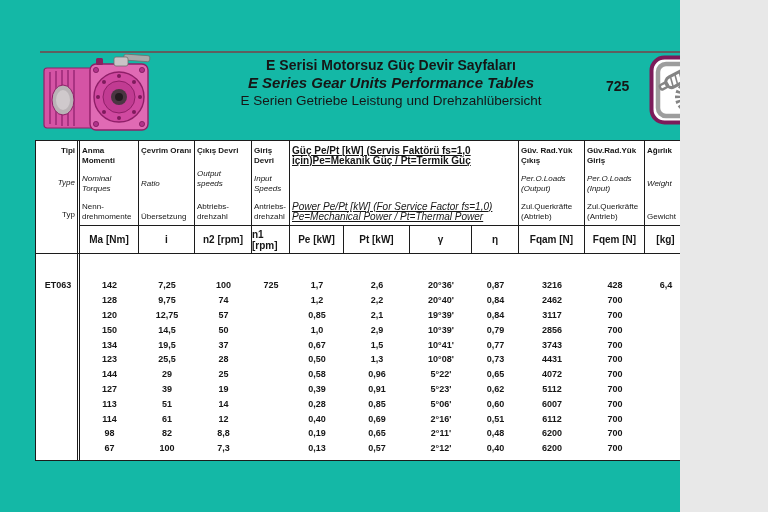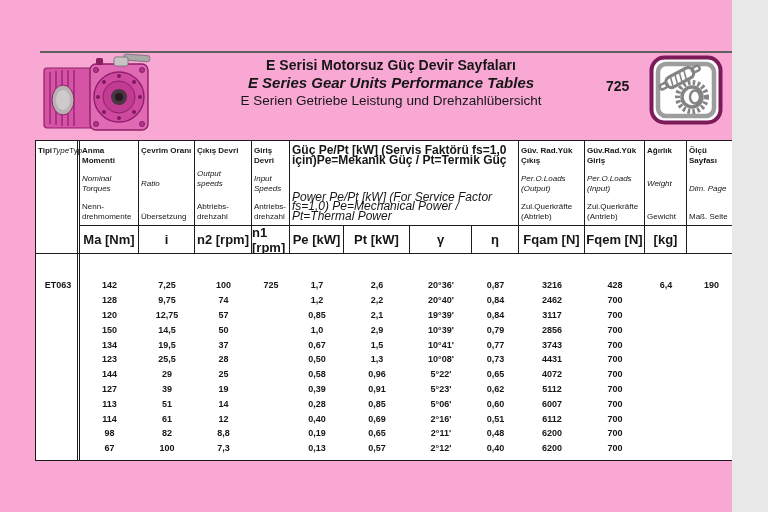--- a/index.html
+++ b/index.html
@@ -1,17 +1,17 @@
 <!DOCTYPE html>
 <html><head>
 <meta charset="utf-8">
 <style>
   html,body { margin:0; padding:0; background:#e8e8e8; }
   .page {
-    position:relative; width:732px; height:512px; background:#f9a8d4;
+    position:relative; width:680px; height:512px; background:#14b8a6;
     font-family:"Liberation Sans", sans-serif; color:#161616; overflow:hidden;
   }
   
   .top-rule { position:absolute; left:40px; top:51px; width:697px; height:2px; background:#5f5f5f; }
   .gearbox { position:absolute; left:36px; top:50px; width:120px; height:88px; }
   .titles { position:absolute; left:196px; top:56px; width:390px; text-align:center; }
   .t1 { font-weight:700; font-size:14px; line-height:18px; }
   .t2 { font-style:italic; font-weight:700; font-size:15px; line-height:18px; }
   .t3 { font-size:13.5px; line-height:18px; }
   .pagenum { position:absolute; left:606px; top:78px; font-weight:700; font-size:14px; }
@@ -23,30 +23,30 @@
     position:absolute; left:35px; top:140px; width:703px;
     border:1.7px solid #1c1c1c; background:#fff; box-sizing:content-box;
   }
   .thead { display:grid; grid-template-columns:var(--cols); grid-template-rows:85px 27px;
            border-bottom:1.7px solid #1c1c1c; }
   .hc { box-sizing:border-box; border-right:1.5px solid #1c1c1c; text-align:left; overflow:hidden; }
   .hc.lang { grid-row:1; border-bottom:1.5px solid #1c1c1c;
              display:flex; flex-direction:column; justify-content:space-between;
              padding:5px 2px 4px; }
   .hc.unit { grid-row:2; display:flex; align-items:center; justify-content:center;
-             font-weight:700; font-size:13px; }
+             font-weight:700; font-size:10px; }
   .hc.last { border-right:none; }
   .h-type { grid-column:1; grid-row:1 / 3; border-right:3px double #1c1c1c;
-            display:flex; flex-direction:row; justify-content:space-between;
-            padding:5px 2px 34px; box-sizing:border-box; text-align:left; }
+            display:flex; flex-direction:column; justify-content:space-between;
+            padding:5px 2px 34px; box-sizing:border-box; text-align:right; }
   .h-power { grid-column:6 / span 4; }
   .ltr { font-weight:700; font-size:8px; line-height:9.5px; }
   .len { font-style:italic; font-size:8px; line-height:9.5px; }
   .lde { font-size:8px; line-height:9.5px; }
-  .h-power .ltr, .h-power .len, .h-power .lde { font-size:12px; }
+  .h-power .ltr, .h-power .len, .h-power .lde { font-size:10px;text-decoration:underline; }
 
   .tbody { position:relative; height:206px; padding-top:24px; box-sizing:border-box; }
   .tipi-rule { position:absolute; left:41px; top:0; bottom:0; width:3px; box-sizing:border-box;
                border-left:1.2px solid #1c1c1c; border-right:1.2px solid #1c1c1c; }
   .trow { display:grid; grid-template-columns:var(--cols); height:14.8px; align-items:center; }
   .td { text-align:center; font-weight:700; font-size:9px; line-height:10px; white-space:nowrap; }
 </style>
 </head>
 <body>
 

